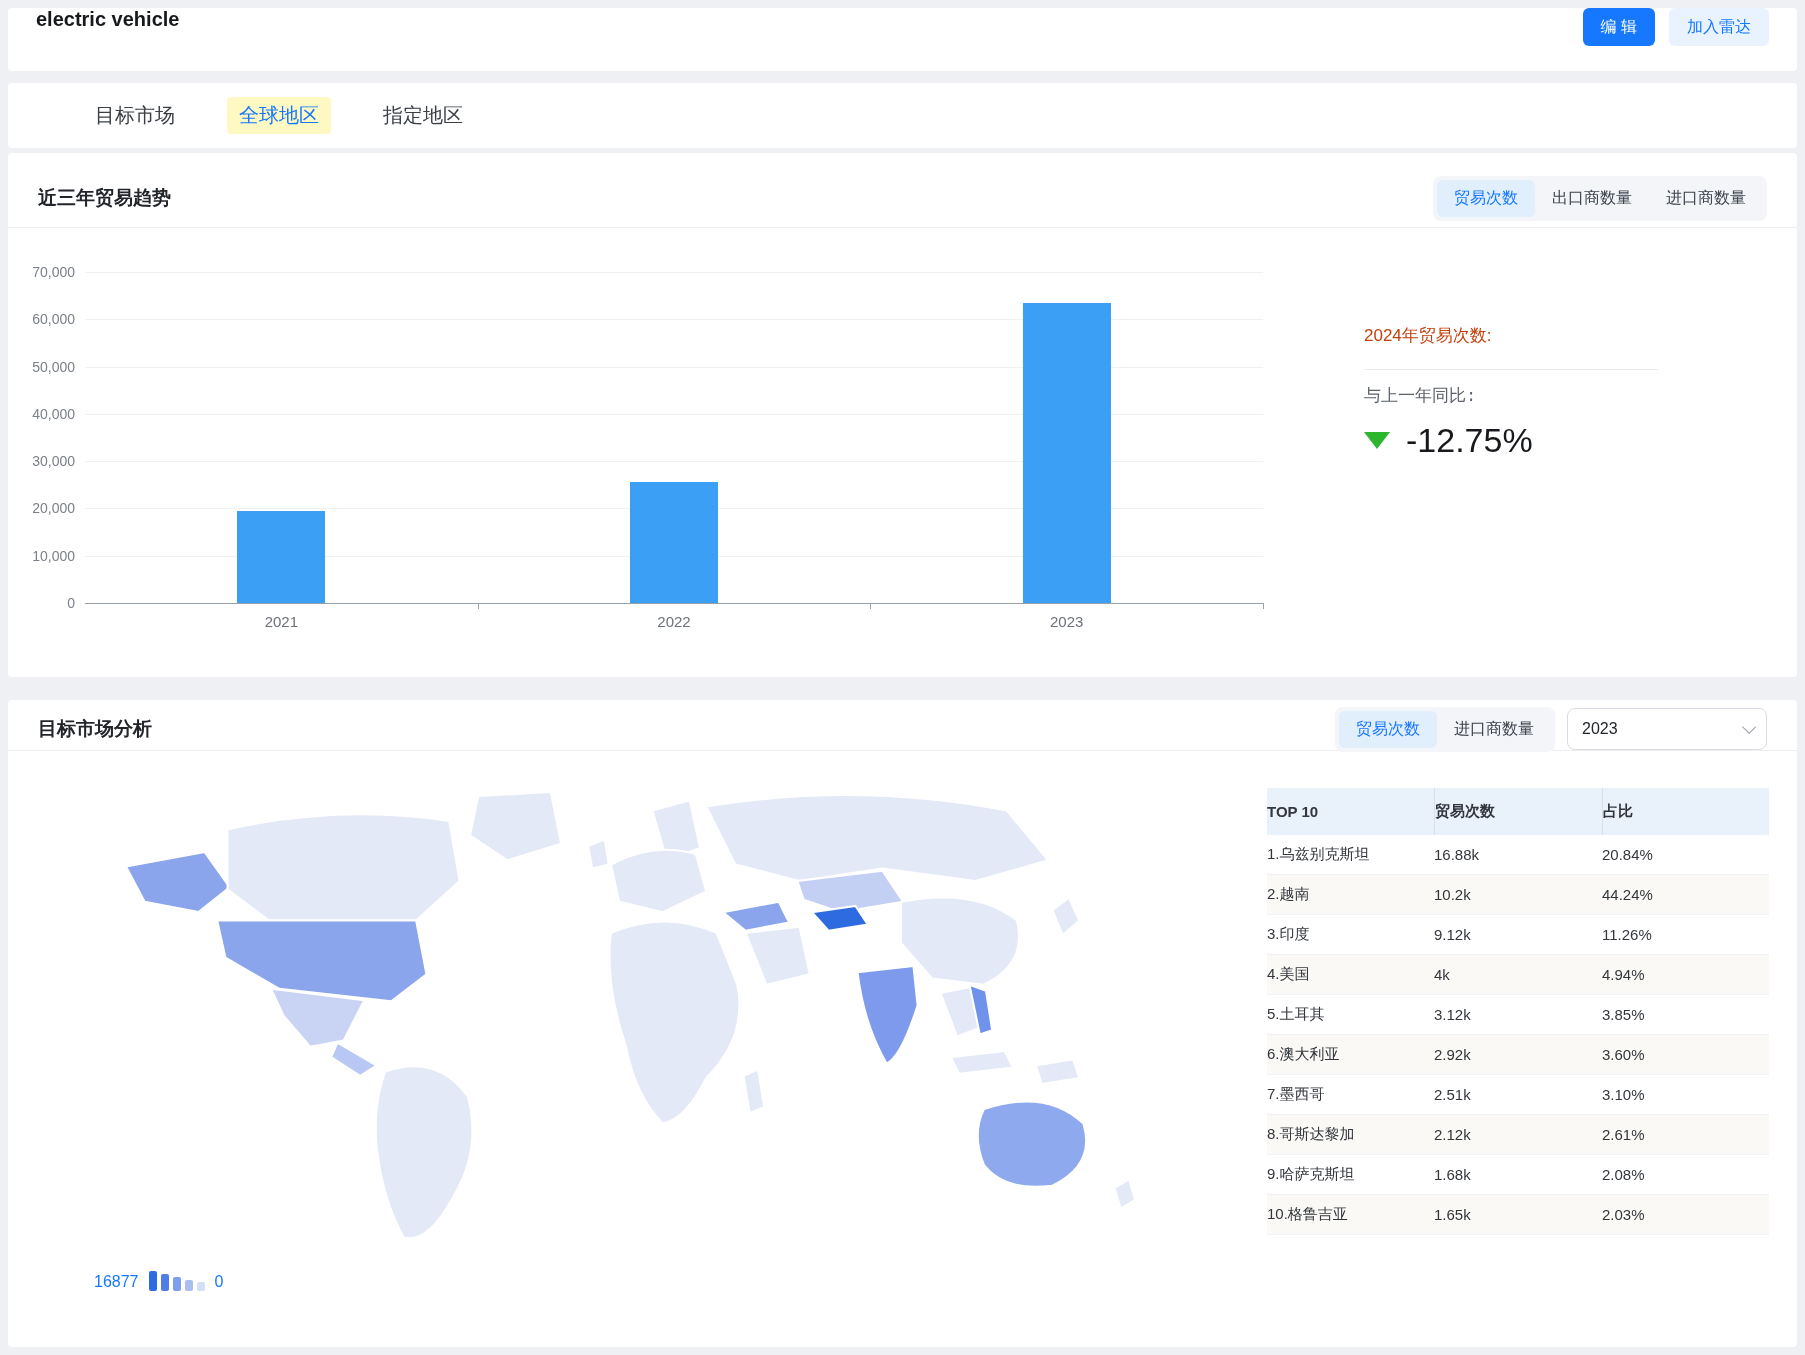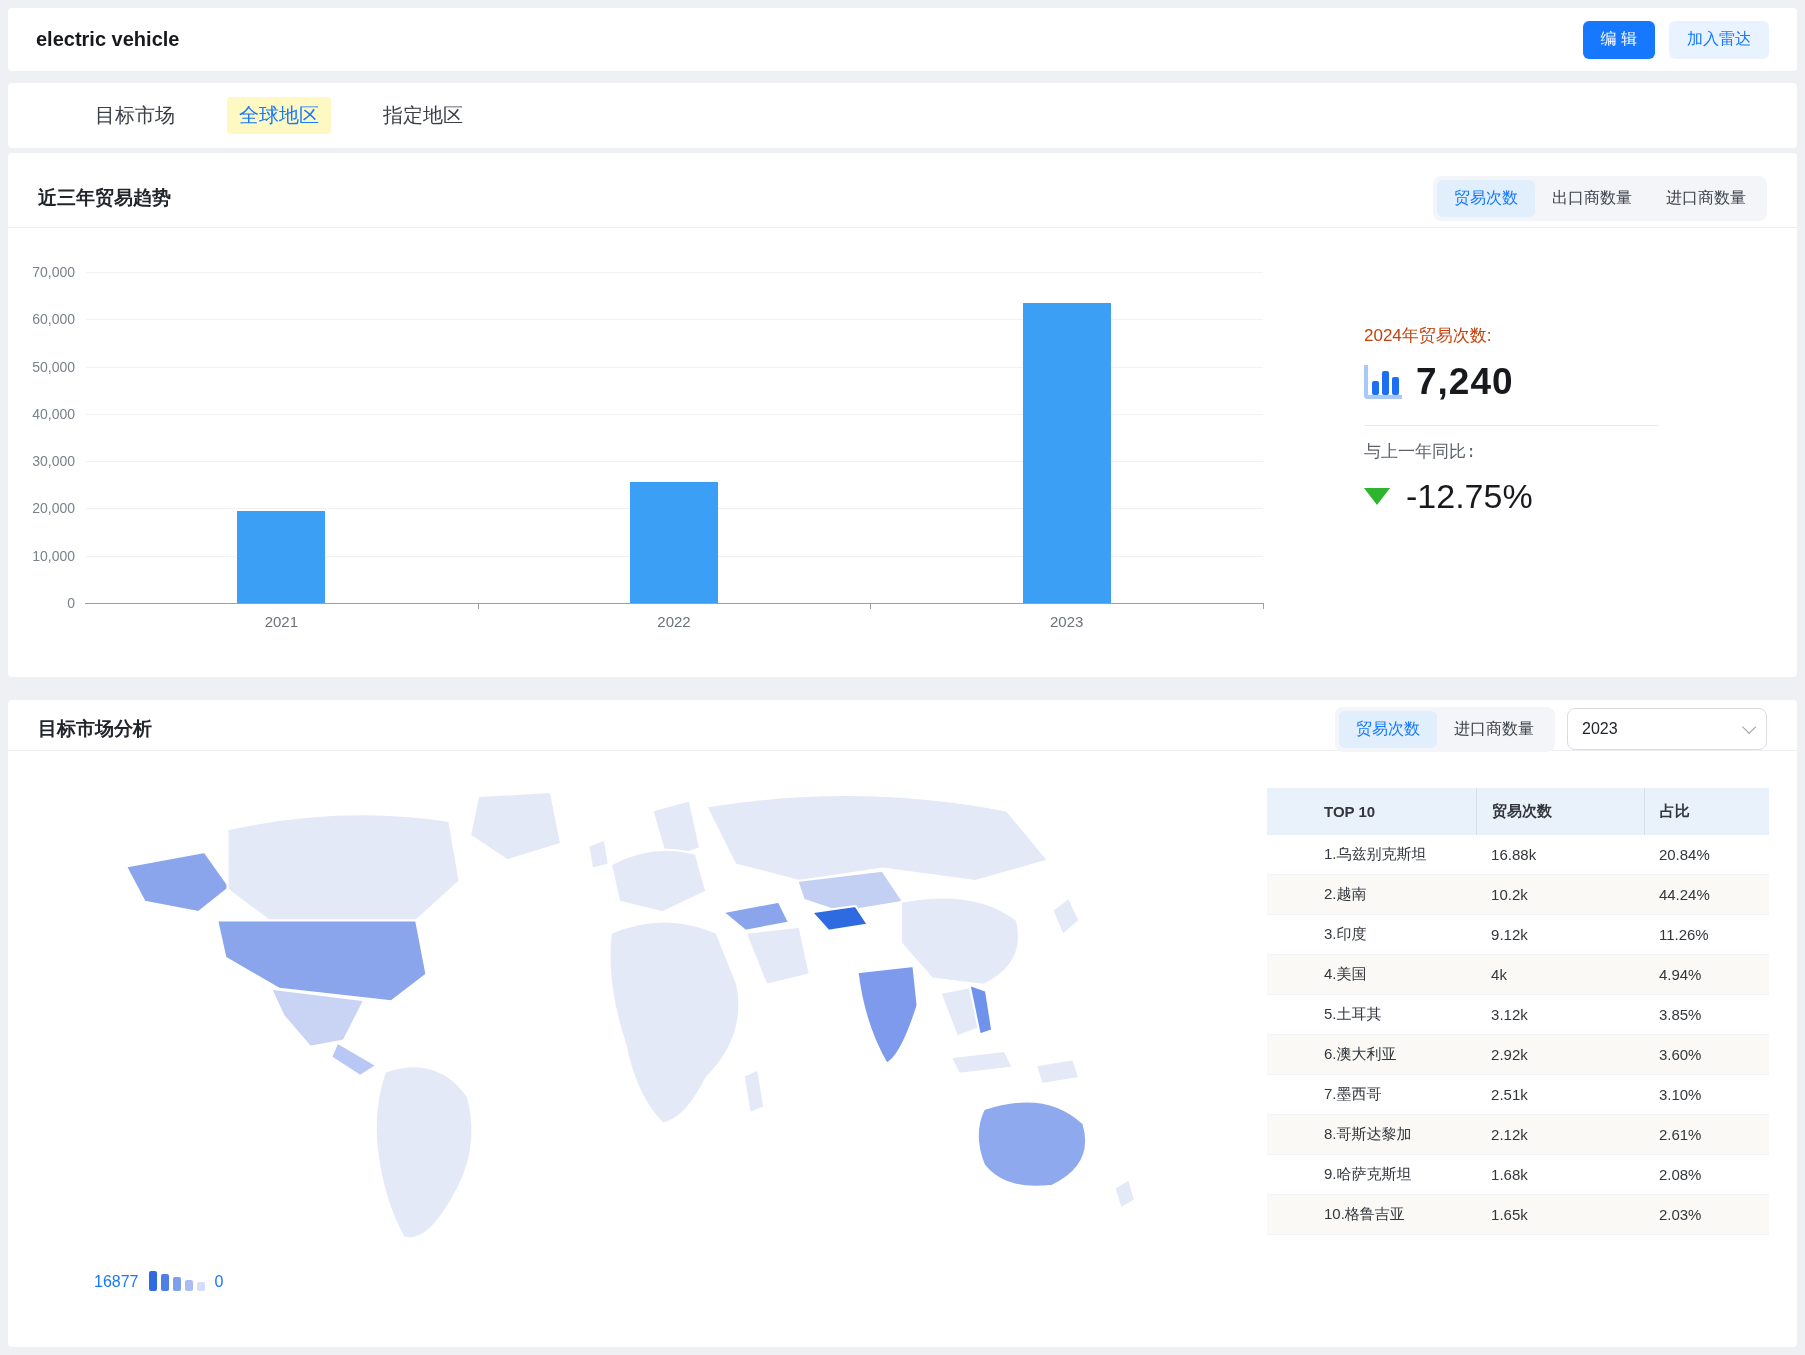--- a/index.html
+++ b/index.html
@@ -2,21 +2,21 @@
 <html style="--accent: #1677ff; --bar: #3ba0f5; --down-green: #2db52d; --map-base: #e4e9f8; --map-mid: #8aa5ec; --map-max: #2f6be0;"><head>
 <meta charset="utf-8">
 <style>
   * { margin:0; padding:0; box-sizing:border-box; }
   html,body { width:1805px; height:1355px; }
   body { background:#eef0f4; font-family:"Liberation Sans","DejaVu Sans",sans-serif; color:#1f2329; }
   .page { position:relative; width:1805px; height:1355px; padding:8px; }
   .card { background:#fff; border-radius:4px; }
 
   
-  .header-card { height:63px; display:flex; align-items:center; padding:0 28px; margin-bottom:12px; }
+  .header-card { height:63px; display:flex; padding:0 28px; margin-bottom:12px; }
   .page-title { font-size:20px; font-weight:700; color:#17191c; }
   .header-actions { margin-left:auto; display:flex; gap:14px; }
   .btn { height:38px; border:none; border-radius:6px; font-size:16px; padding:0 18px; cursor:pointer; font-family:inherit; }
   .btn-primary { background:var(--accent); color:#fff; }
   .btn-soft { background:#e9f3ff; color:var(--accent); }
 
   
   .tab-card { height:65px; display:flex; align-items:center; gap:40px; padding:0 75px; margin-bottom:5px; }
   .tab { font-size:20px; color:#3a3f46; padding:5px 12px; border-radius:4px; cursor:pointer; }
   .tab.active { background:#fef9c3; color:var(--accent); }
@@ -57,21 +57,21 @@
   .market-card { height:647px; position:relative; }
   .market-body { position:relative; height:597px; }
   .year-select { display:flex; align-items:center; width:200px; height:42px; border:1px solid #d9dce3; border-radius:8px; background:#fff; padding:0 14px; font-size:16px; color:#22252a; cursor:pointer; }
   .chevron { margin-left:auto; width:10px; height:10px; border-right:1.8px solid #9aa0a8; border-bottom:1.8px solid #9aa0a8; transform:rotate(45deg) translateY(-3px); }
 
   
   .top-table { position:absolute; left:1259px; top:37px; width:502px; font-size:15px; }
   .tr { display:flex; height:40px; align-items:center; border-bottom:1px solid #f1f2f5; }
   .tr.head { height:47px; background:#e9f1fb; font-weight:700; color:#2b2f36; border-bottom:none; }
   .tr.alt { background:#faf9f5; }
-  .td { padding-left:15px; height:100%; display:flex; align-items:center; color:#33373d;margin-left:42px; }
+  .td { height:100%; display:flex; align-items:center; color:#33373d; }
   .td.c1 { width:167px; } .td.c2 { width:168px; } .td.c3 { width:167px; }
   .tr.head .td { border-left:1px solid #d7dfeb; }
   .tr.head .td.c1 { border-left:none; }
 
   
   .map-wrap { position:absolute; left:64px; top:14px; width:1140px; height:490px; }
   .map-legend { position:absolute; left:80px; top:520px; display:flex; align-items:flex-end; gap:4px;justify-content:space-between; }
   .legend-num { font-size:16px; color:var(--accent); margin:0 6px; }
   .legend-bar { display:inline-block; width:8px; border-radius:2px; }
 </style>
@@ -102,28 +102,20 @@
             <div class="toggle active">贸易次数</div>
             <div class="toggle">出口商数量</div>
             <div class="toggle">进口商数量</div>
           </div>
       </div>
     </div>
     <div class="divider"></div>
     <div class="trend-body" id="trend-body">
       <div class="stats">
         <div class="stats-label">2024年贸易次数:</div>
-        <div class="stats-value-row">
-          <span class="chart-icon">
-              <i style="height:14px"></i>
-              <i style="height:24px"></i>
-              <i style="height:18px"></i>
-            </span>
-          <span class="stats-value">7,240</span>
-        </div>
         <div class="stats-divider"></div>
         <div class="yoy-label">与上一年同比:</div>
         <div class="yoy-row">
           <span class="tri-down"></span>
           <span class="yoy-value">-12.75%</span>
         </div>
       </div>
     <div class="gridline" style="left: 77px; width: 1178px; top: 44px;"></div>
         <div class="ytick-label" style="left: 5px; top: 44px;">70,000</div>
         <div class="gridline" style="left: 77px; width: 1178px; top: 91.2857px;"></div>

